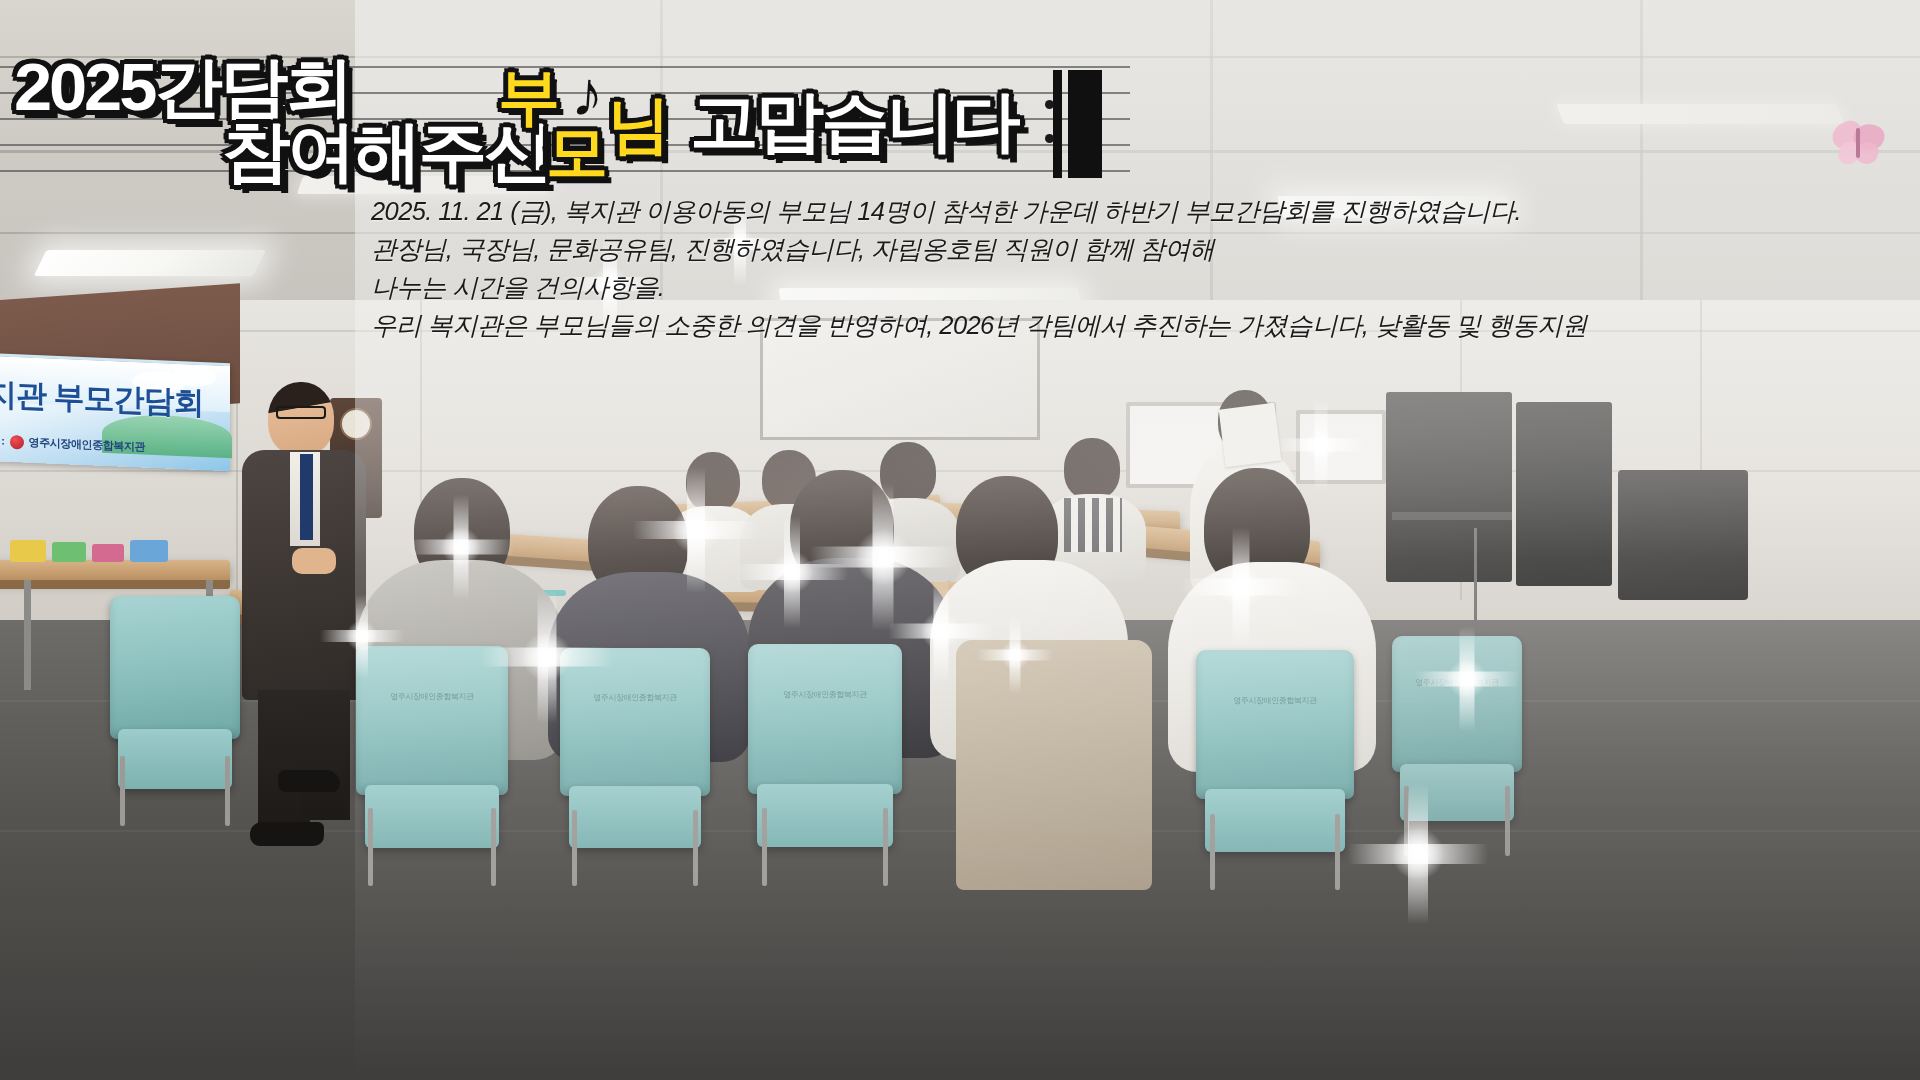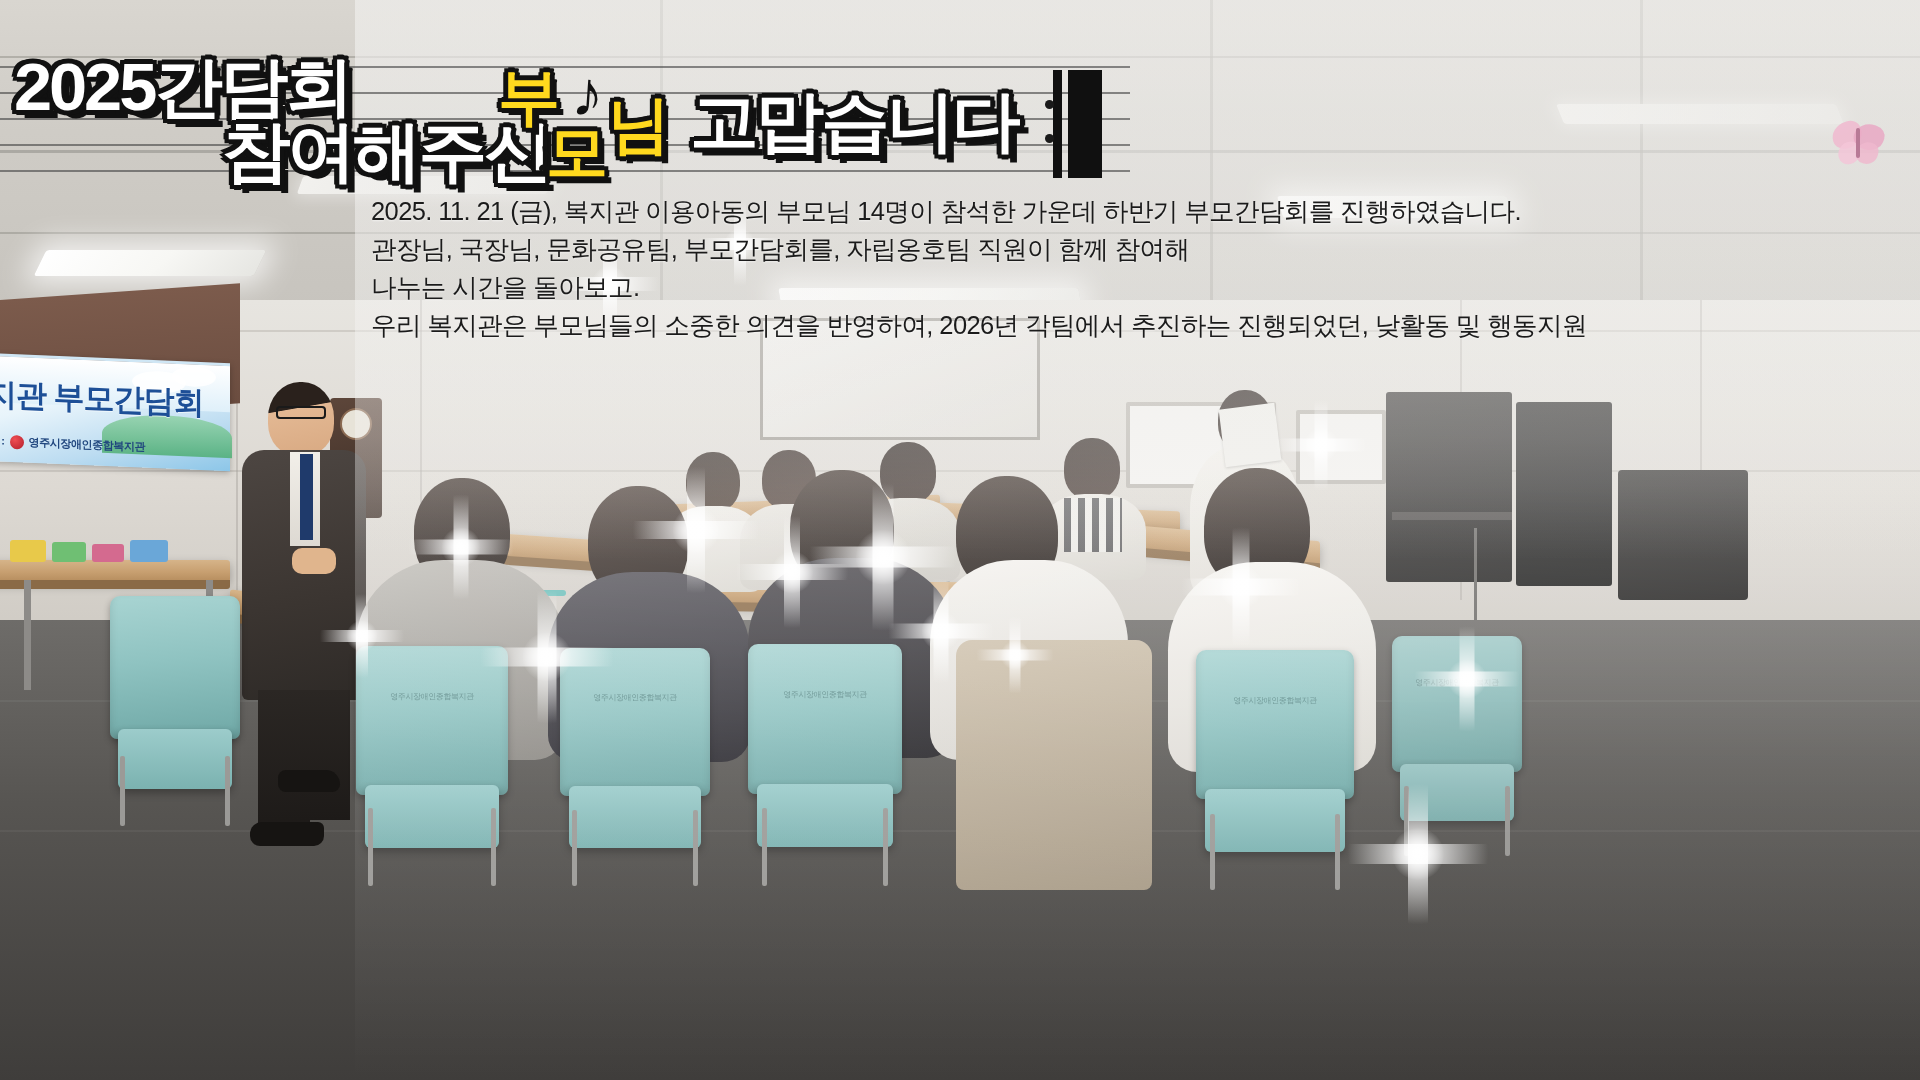--- a/index.html
+++ b/index.html
@@ -194,21 +194,21 @@
   
   .body-text{
     position:absolute;left:371px;top:192px;width:1090px;
     font-family:"Liberation Sans", sans-serif;
     font-size:25.5px;
     line-height:38px;
     color:#1b1b1b;
     letter-spacing:-.6px;
     text-shadow:0 1px 2px rgba(255,255,255,.55);
   }
-  .body-text p{margin:0;white-space:nowrap;}
+  .body-text p{margin:0;white-space:nowrap;font-style:italic;}
 
   
   .butterfly{position:absolute;left:1830px;top:122px;width:58px;height:46px;}
   .bw{position:absolute;border-radius:60% 40% 55% 45%;opacity:.85;}
 </style>
 </head>
 <body>
 
 <div id="stage">
 
@@ -505,18 +505,18 @@
 
     <div class="ymark y-bu">부</div>
     <div class="ymark y-mo">모</div>
     <div class="ymark y-nim">님</div>
 
     <div class="ttl ttl-l3">고맙습니다</div>
   </div>
 
   <div class="body-text">
     <p>2025. 11. 21 (금),  복지관 이용아동의 부모님 14명이 참석한 가운데 하반기 부모간담회를 진행하였습니다.</p>
-    <p>관장님, 국장님, 문화공유팀, 부모간담회를, 자립옹호팀 직원이 함께 참여해</p>
-    <p>나누는 시간을 돌아보고.</p>
-    <p>우리 복지관은 부모님들의 소중한 의견을 반영하여, 2026년 각팀에서 추진하는 진행되었던, 낮활동 및 행동지원</p>
+    <p>관장님, 국장님, 문화공유팀, 진행하였습니다, 자립옹호팀 직원이 함께 참여해</p>
+    <p>나누는 시간을 건의사항을.</p>
+    <p>우리 복지관은 부모님들의 소중한 의견을 반영하여, 2026년 각팀에서 추진하는 가졌습니다, 낮활동 및 행동지원</p>
   </div>
 
 </div>
 
 </body></html>

